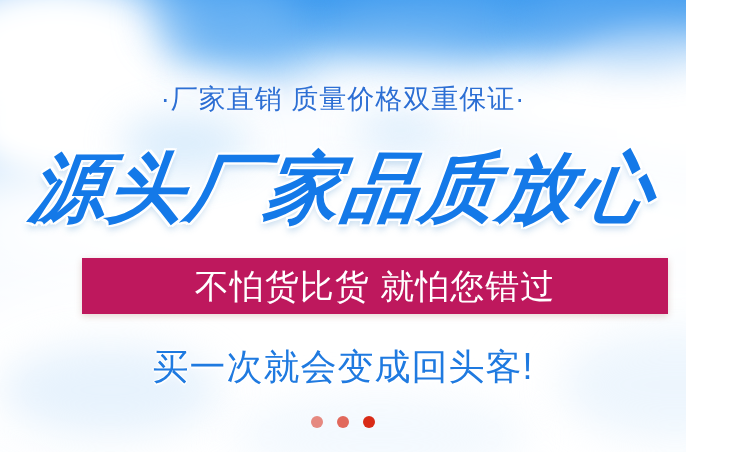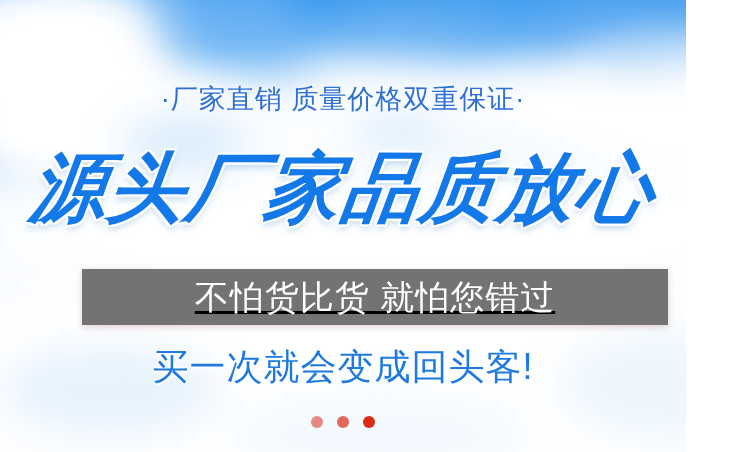--- a/index.html
+++ b/index.html
@@ -99,30 +99,29 @@
        0   -2px 0 #ffffff,
        2px  2px 0 #ffffff,
       -2px -2px 0 #ffffff,
        2px -2px 0 #ffffff,
       -2px  2px 0 #ffffff,
        0    5px 7px rgba(120,170,215,0.45);
   }
 
   .redbar {
     position: absolute;
-    top: 269px;
+    top: 258px;
     left: 82px;
     width: 586px;
     height: 56px;
-    background: #737373;
+    background: #be185d;
     display: flex;
     align-items: center;
     justify-content: center;
     box-shadow: 0 2px 7px rgba(130,60,40,0.22);
-    text-decoration: underline;
   }
   .redbar-text {
     color: #ffffff;
     font-size: 34px;
     line-height: 38px;
     font-weight: 400;
     letter-spacing: 1px;
     white-space: nowrap;
   }
 

